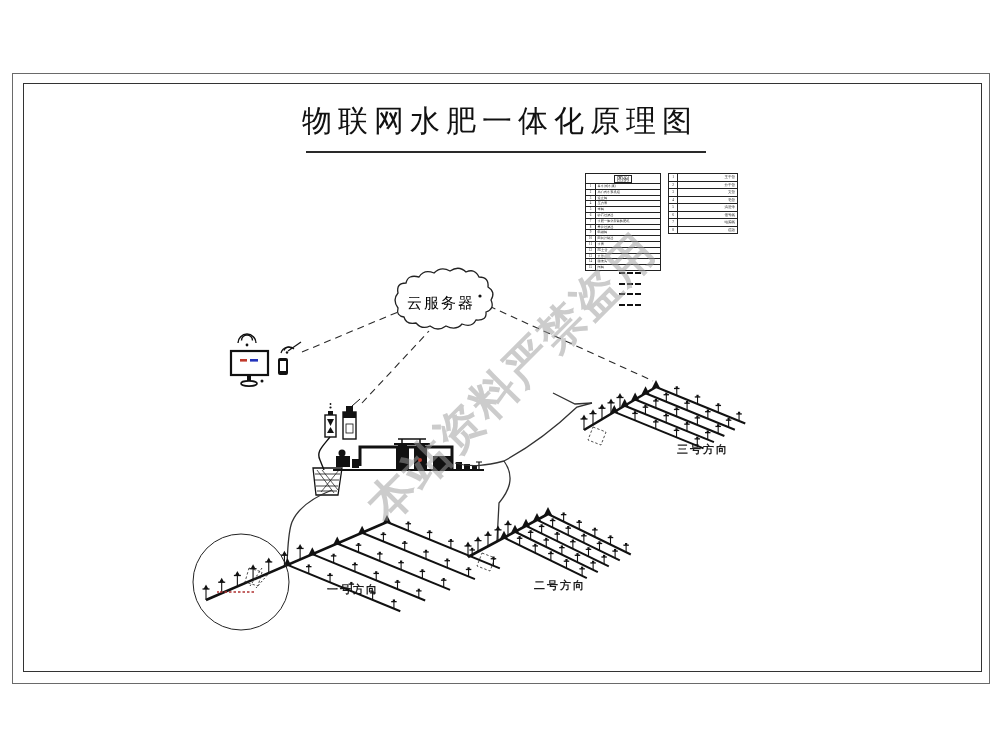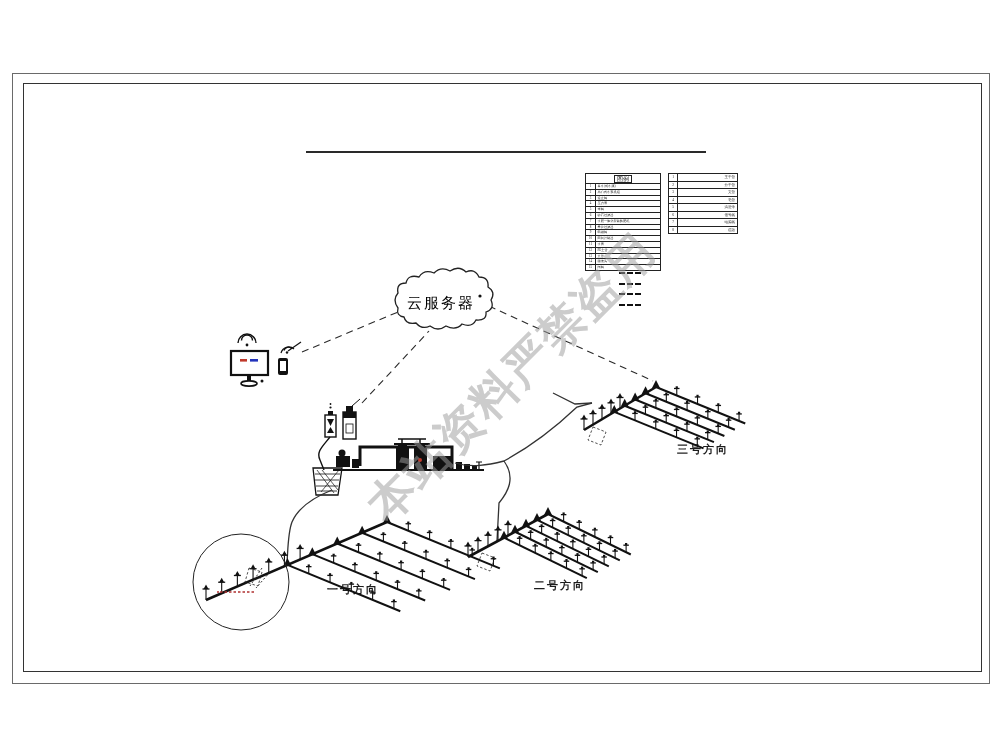--- a/index.html
+++ b/index.html
@@ -38,20 +38,21 @@
   svg.diagram{position:absolute;left:0;top:0;z-index:2;}
 </style>
 </head>
 <body>
 
 <div class="stage">
 
   <div class="frame outer-frame"></div>
   <div class="frame inner-frame"></div>
 
+  <div class="title">物联网水肥一体化原理图</div>
   <div class="title-rule"></div>
 
   <div class="ltable ltable-main">
     <div class="lhead">
       <span>图例</span>
     </div>
     <div>
         <div class="lrow">
           <span class="num">1</span>
           <span class="lab">蓄水池(水源)</span>

